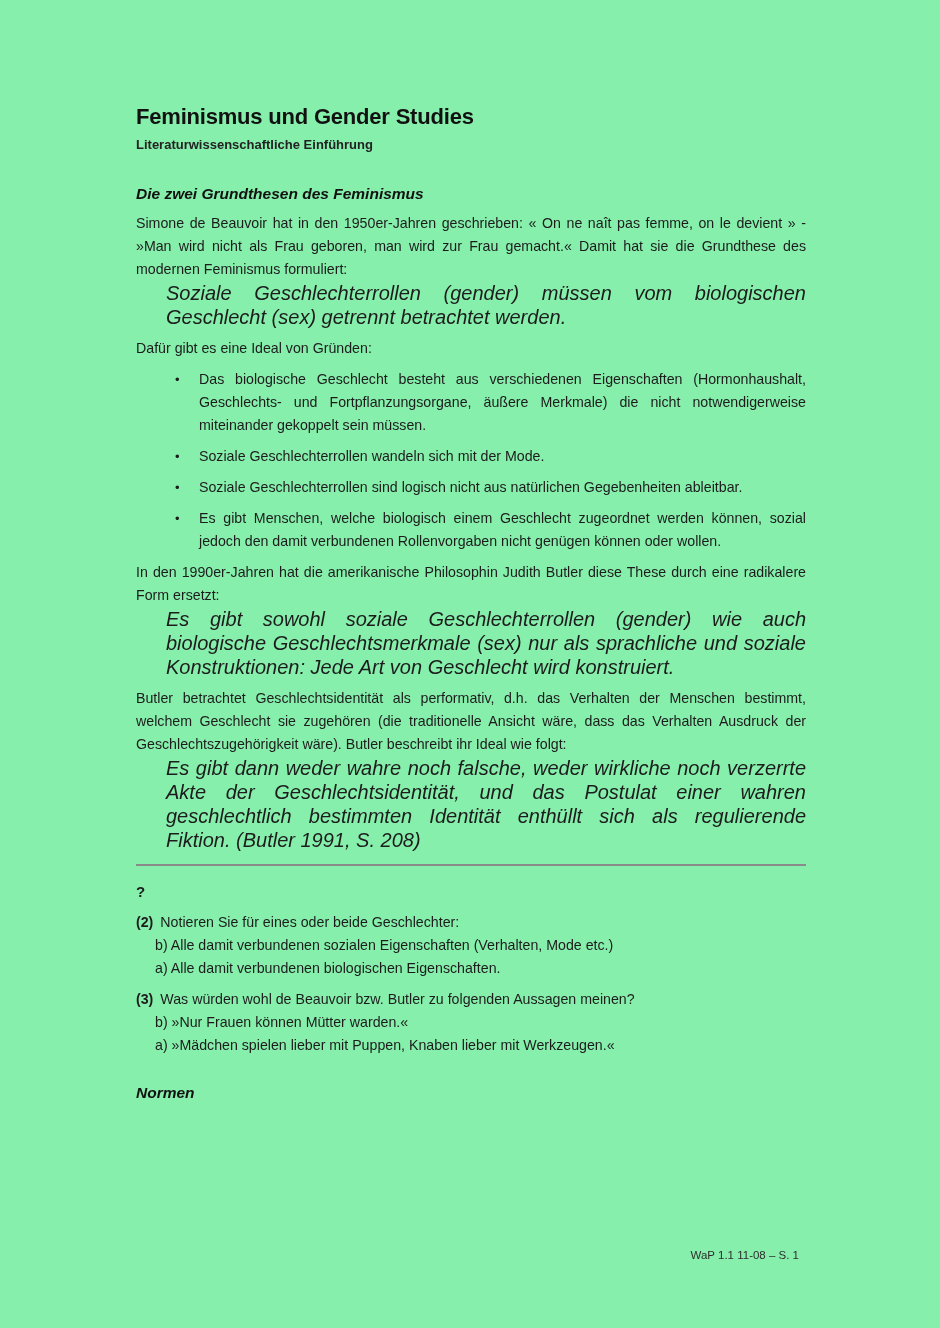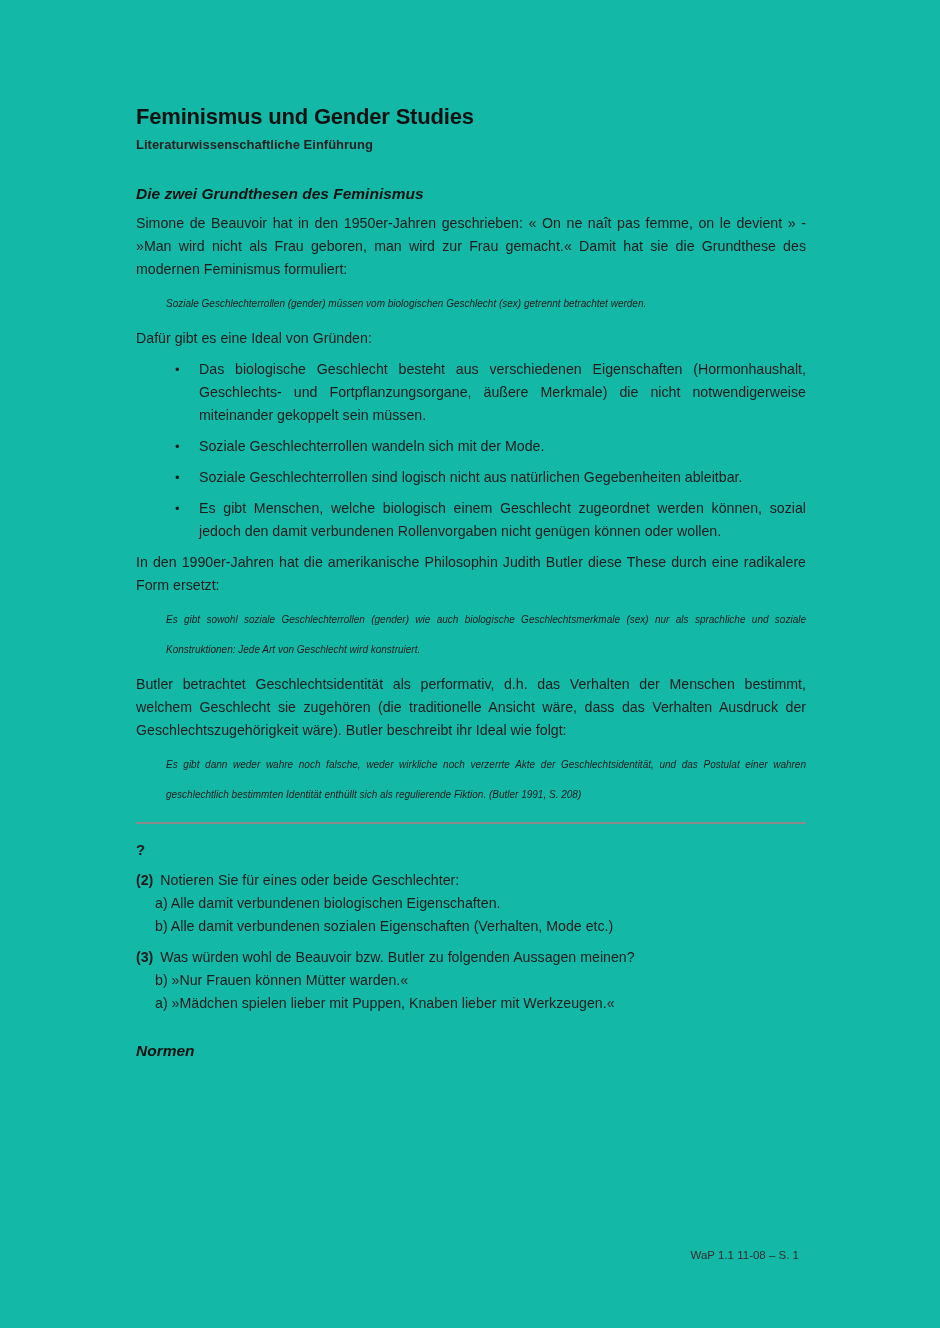--- a/index.html
+++ b/index.html
@@ -9,21 +9,21 @@
     height: 1328px;
     position: relative;
     font-family: "Liberation Sans", sans-serif;
     color: #1c1c1c;
     overflow: hidden;
   }
   .page {
     position: absolute;
     inset: 0;
     padding: 104px 134px 0 136px;
-    background: #14b8a6;
+    background: #86efac;
   }
   .doc-title {
     font-size: 22px;
     line-height: 26px;
     font-weight: bold;
     letter-spacing: -0.2px;
     color: #111;
   }
   .doc-subtitle {
     margin-top: 6px;
@@ -44,24 +44,23 @@
     margin-top: 26px;
   }
   p.body-text {
     margin-top: 8px;
     font-size: 14.2px;
     line-height: 23px;
     text-align: justify;
     hyphens: auto;
   }
   .block-quote {
-    margin-top: 8px;
     margin-left: 30px;
-    font-size: 10px;
-    line-height: 30px;
+    font-size: 20px;
+    line-height: 24px;
     font-style: italic;
     text-align: justify;
     hyphens: auto;
   }
   .bullet-list { margin-top: 8px; }
   .bullet-item {
     position: relative;
     padding-left: 63px;
     margin-bottom: 8px;
     font-size: 14.2px;
@@ -163,22 +162,22 @@
 
   <hr class="divider">
 
   <div class="question-marker">?</div>
 
 
   <div class="question">
     <div class="q-line">
       <span class="q-num">(2)</span><span>Notieren Sie für eines oder beide Geschlechter:</span>
     </div>
+    <div class="q-sub">b) Alle damit verbundenen sozialen Eigenschaften (Verhalten, Mode etc.)</div>
     <div class="q-sub">a) Alle damit verbundenen biologischen Eigenschaften.</div>
-    <div class="q-sub">b) Alle damit verbundenen sozialen Eigenschaften (Verhalten, Mode etc.)</div>
   </div>
 
   <div class="question">
     <div class="q-line">
       <span class="q-num">(3)</span><span>Was würden wohl de Beauvoir bzw. Butler zu folgenden Aussagen meinen?</span>
     </div>
     <div class="q-sub">b) »Nur Frauen können Mütter warden.«</div>
     <div class="q-sub">a) »Mädchen spielen lieber mit Puppen, Knaben lieber mit Werkzeugen.«</div>
   </div>
 

